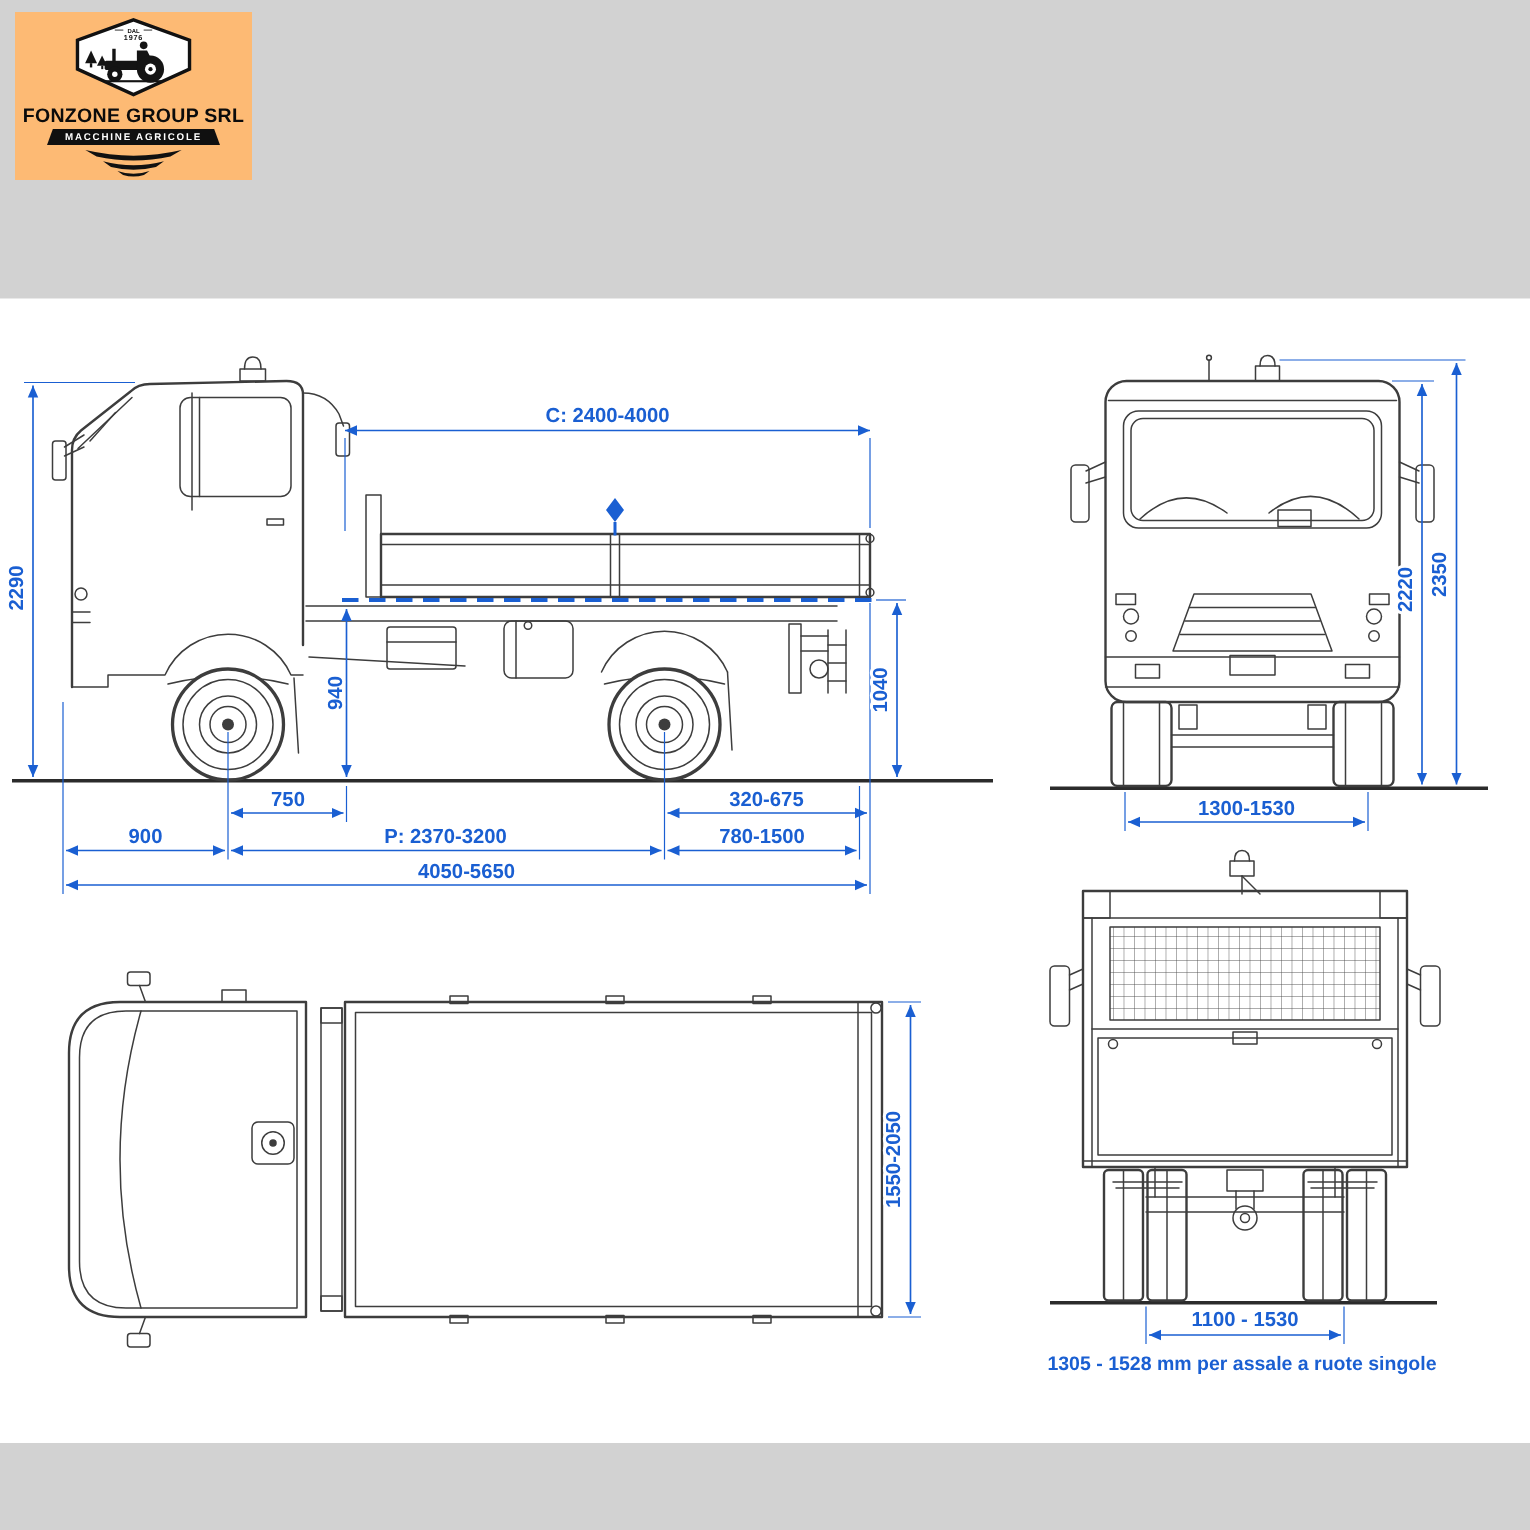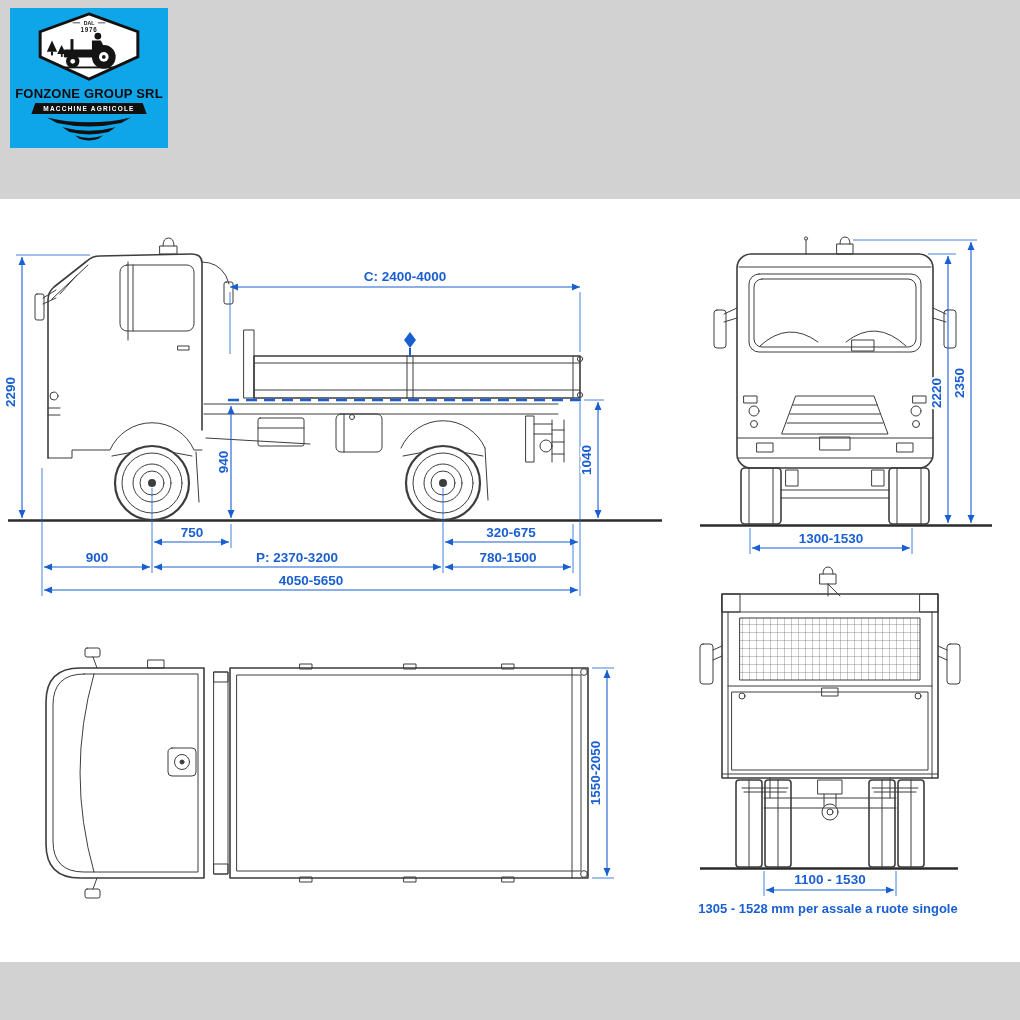--- a/index.html
+++ b/index.html
@@ -12,21 +12,21 @@
   .ln{stroke:#3d3d3d;fill:none;stroke-width:1;stroke-linecap:round;stroke-linejoin:round;}
   .lnb{stroke:#3d3d3d;fill:none;stroke-width:1.6;stroke-linecap:round;stroke-linejoin:round;}
   .gnd{stroke:#2b2b2b;stroke-width:2.4;}
   .dimline{stroke:#1a5fd2;stroke-width:1.1;fill:none;}
   .extline{stroke:#1a5fd2;stroke-width:0.8;fill:none;}
   .dimtxt{font-family:"Liberation Sans",sans-serif;font-size:13.5px;font-weight:700;fill:#1a5fd2;
           paint-order:stroke;stroke:#ffffff;stroke-width:4px;stroke-linejoin:round;}
   .notetxt{font-family:"Liberation Sans",sans-serif;font-size:13px;font-weight:600;fill:#1a5fd2;}
 
   
-  .logo-box{position:absolute;left:10px;top:8px;width:158px;height:140px;background:#0ea5e9;
+  .logo-box{position:absolute;left:10px;top:8px;width:158px;height:112px;background:#fdba74;
             display:flex;flex-direction:column;align-items:center;padding-top:3px;box-sizing:border-box;}
   .badge{width:122px;height:74px;display:block;}
   .badge-txt{font-family:"Liberation Sans",sans-serif;font-weight:700;fill:#111;}
   .company{font-size:13px;font-weight:700;color:#0b0b0b;letter-spacing:0.2px;margin-top:1px;white-space:nowrap;}
   .ribbon{background:#101010;color:#ffffff;font-size:6.5px;font-weight:700;letter-spacing:1.2px;
           padding:2px 12px;margin-top:2px;clip-path:polygon(4px 0,calc(100% - 4px) 0,100% 100%,0 100%);}
   .furrows{width:104px;height:28px;margin-top:2px;display:block;}
 </style>
 </head>
 <body>

